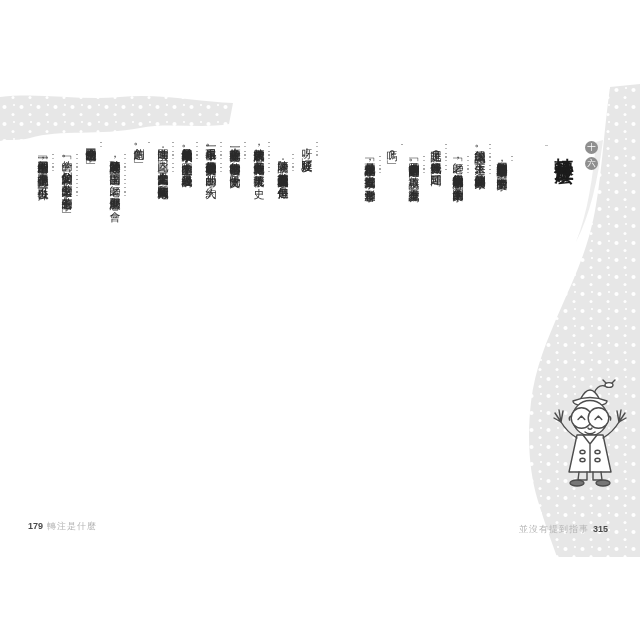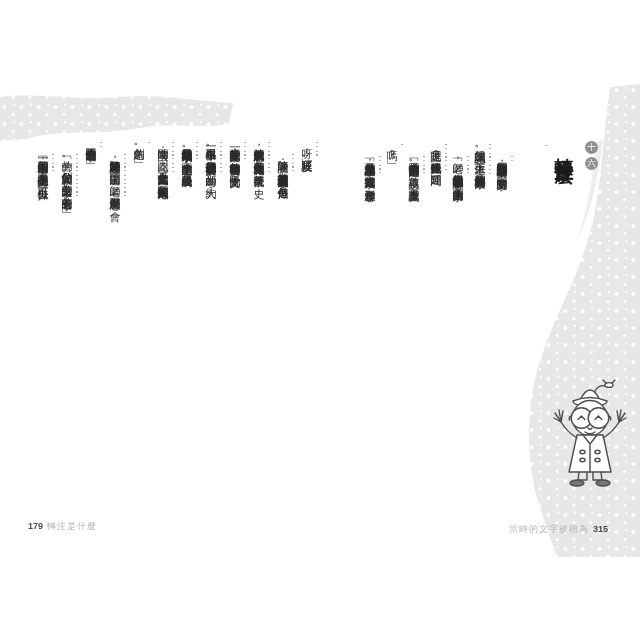--- a/index.html
+++ b/index.html
@@ -99,21 +99,21 @@
       <div class="vcol indent"><span>四個小朋友聽陳老師講述了有趣的中國文字後，對中國的文字有了</span></div>
       <div class="vcol"><span>很深的認識。這一天下午，他們又一塊兒到陳老師家來。</span></div>
       <div class="vcol indent"><span>「老師，我覺得每個字的造字故事都很有意思。創造中國文字的人</span></div>
       <div class="vcol"><span>是誰呢？我好佩服他呀！」延暉問。</span></div>
       <div class="vcol indent"><span>「中國字是黃帝的史官倉頡創造的。」嘉啟說：「課本上不是有寫</span></div>
       <div class="vcol"><span>嗎？」</span></div>
       <div class="vcol indent"><span>「可是課本上只說他創造象形字，並沒有提到指事、會意和形聲字</span></div>
     </div>
 
     <div class="footer footer-right">
-      <span class="flabel">當時的文字被稱為</span><span class="pnum">315</span>
+      <span class="flabel">並沒有提到指事</span><span class="pnum">315</span>
     </div>
 
     <svg class="mascot" width="92" height="110" viewBox="0 0 92 110" fill="none" stroke="#4d4d4d" stroke-width="1.4" stroke-linecap="round" stroke-linejoin="round">
 
       <path d="M50 15 q4 -9 11 -7"></path>
       <ellipse cx="65" cy="7" rx="4" ry="2.4" fill="#ffffff"></ellipse>
       <path d="M62 5 l-3 -3 M68 5 l3 -3"></path>
 
       <path d="M36 22 Q46 2 56 22" fill="#ffffff"></path>
       <path d="M29 23 Q46 16 63 23 Q63 28 46 28 Q29 28 29 23 Z" fill="#ffffff"></path>

